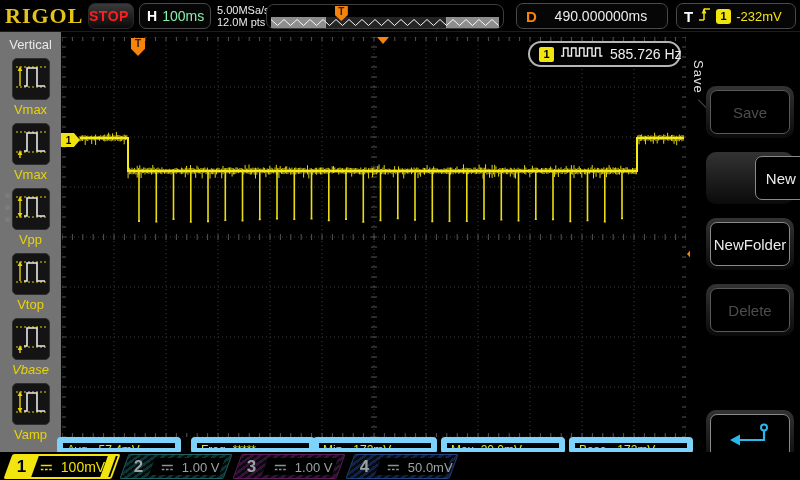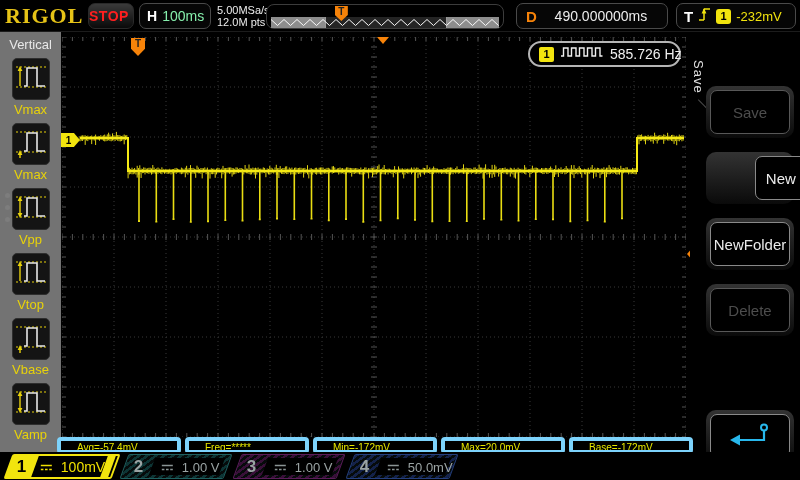--- a/index.html
+++ b/index.html
@@ -61,22 +61,22 @@
   
   .rightmenu{position:absolute;left:690px;top:32px;width:110px;height:420px;background:#000}
   .save-tab{position:absolute;left:691px;top:60px;writing-mode:vertical-rl;color:#e0e0e0;font-size:13px;letter-spacing:1px}
   .tab-diag{position:absolute;left:695px;top:107px;width:22px;height:1px;background:#4a4a4a;transform:rotate(45deg)}
   .slot{position:absolute;left:706px;width:88px;height:52px;border-radius:10px;background:linear-gradient(#333,#0a0a0a)}
   .mbtn{position:absolute;left:710px;width:80px;height:44px;border-radius:7px;border:1px solid #8a8a8a;
     background:#000;color:#ececec;font-size:15px;display:flex;align-items:center;justify-content:center;cursor:default}
   .mbtn.disabled{color:#4d4d4d;border-color:#585858}
 
   
-  .mcell{position:absolute;top:437px;width:124px;height:17px;background:#000;border:4px solid #7dd3fc;
-    border-radius:4px;color:#e8e800;font-size:10px;line-height:14px;padding:0 16px;white-space:nowrap;overflow:hidden}
+  .mcell{position:absolute;top:437px;width:124px;height:17px;background:#000;border:6px solid #7dd3fc;
+    border-radius:4px;color:#e8e800;font-size:12px;line-height:14px;padding:0 4px;white-space:nowrap;overflow:hidden}
 
   
   .chbar{position:absolute;left:0;top:452px;width:800px;height:28px;background:#000}
   .ch{position:absolute;top:2px;height:25px;transform:skewX(-20deg);border-radius:2px}
   .ch-inner{position:absolute;inset:0;display:flex;align-items:center}
   .unskew{transform:skewX(20deg)}
   .ch-num{font-weight:bold;font-size:17px;display:flex;align-items:center;justify-content:center}
   .ch1{border:2px solid #f2e40e;background:#000}
   .ch1 .numblk{position:absolute;left:-1px;top:-1px;bottom:-1px;width:26px;background:#f2e40e;color:#000;display:flex;align-items:center;justify-content:center}
   .ch1 .stripe{position:absolute;right:2px;top:-1px;bottom:-1px;width:8px;background:#f2e40e}
@@ -152,21 +152,21 @@
               <path d="M7,7 L4.6,12 L9.4,12 Z" fill="#e8d20a"></path>
               <path d="M7,29 L4.6,24 L9.4,24 Z" fill="#e8d20a"></path>
             </svg></span><span class="meas-label">Vpp</span></div>
         <div class="meas-item" style="top: 221px;"><span class="meas-icon"><svg width="36" height="38" viewBox="0 0 36 38">
               <line x1="3" y1="8" x2="33" y2="8" stroke="#e8d20a" stroke-width="1.2" stroke-dasharray="2 2"></line>
               <line x1="3" y1="28" x2="33" y2="28" stroke="#e8d20a" stroke-width="1.2" stroke-dasharray="2 2"></line>
               <path d="M11,27 H14 V9 H24 V27 H32" fill="none" stroke="#e8e8e8" stroke-width="1.6"></path>
               <line x1="7" y1="27" x2="7" y2="10" stroke="#e8d20a" stroke-width="1.4"></line>
               <path d="M7,7 L4.6,12 L9.4,12 Z" fill="#e8d20a"></path>
             </svg></span><span class="meas-label">Vtop</span></div>
-        <div class="meas-item" style="top: 286px;"><span class="meas-icon"><svg width="36" height="38" viewBox="0 0 36 38">
+        <div class="meas-item" style="top: 286px; font-style: italic;"><span class="meas-icon"><svg width="36" height="38" viewBox="0 0 36 38">
               <line x1="3" y1="8" x2="33" y2="8" stroke="#e8d20a" stroke-width="1.2" stroke-dasharray="2 2"></line>
               <line x1="3" y1="28" x2="33" y2="28" stroke="#e8d20a" stroke-width="1.2" stroke-dasharray="2 2"></line>
               <path d="M11,27 H14 V9 H24 V27 H32" fill="none" stroke="#e8e8e8" stroke-width="1.6"></path>
               <line x1="7" y1="34" x2="7" y2="28" stroke="#e8d20a" stroke-width="1.4"></line>
               <path d="M7,26 L4.6,31 L9.4,31 Z" fill="#e8d20a"></path>
             </svg></span><span class="meas-label">Vbase</span></div>
         <div class="meas-item" style="top: 351px;"><span class="meas-icon"><svg width="36" height="38" viewBox="0 0 36 38">
               <line x1="3" y1="8" x2="33" y2="8" stroke="#e8d20a" stroke-width="1.2" stroke-dasharray="2 2"></line>
               <line x1="3" y1="28" x2="33" y2="28" stroke="#e8d20a" stroke-width="1.2" stroke-dasharray="2 2"></line>
               <path d="M11,27 H14 V9 H24 V27 H32" fill="none" stroke="#e8e8e8" stroke-width="1.6"></path>
@@ -547,21 +547,21 @@
         <span><svg width="44" height="26" viewBox="0 0 44 26">
             <circle cx="36" cy="5.5" r="3" fill="none" stroke="#28b8ec" stroke-width="2"></circle>
             <path d="M36,8.5 V18 H10" fill="none" stroke="#28b8ec" stroke-width="2.2"></path>
             <path d="M12,12.5 L12,23.5 L2,18 Z" fill="#28b8ec"></path>
           </svg></span>
       </div>
     </div>
 
   <div id="mbar">
       <div class="mcell" style="left: 57px;">Avg=-57.4mV</div>
-      <div class="mcell" style="left: 185px;">Freq=*****</div>
+      <div class="mcell" style="left: 191px;">Freq=*****</div>
       <div class="mcell" style="left: 313px;">Min=-172mV</div>
       <div class="mcell" style="left: 441px;">Max=20.0mV</div>
       <div class="mcell" style="left: 569px;">Base=-172mV</div>
     </div>
 
   <div class="chbar">
     <div id="chblocks">
         <div class="ch ch1" style="left: 8px; width: 108px;">
           <div class="numblk">
             <span class="unskew ch-num">1</span>

